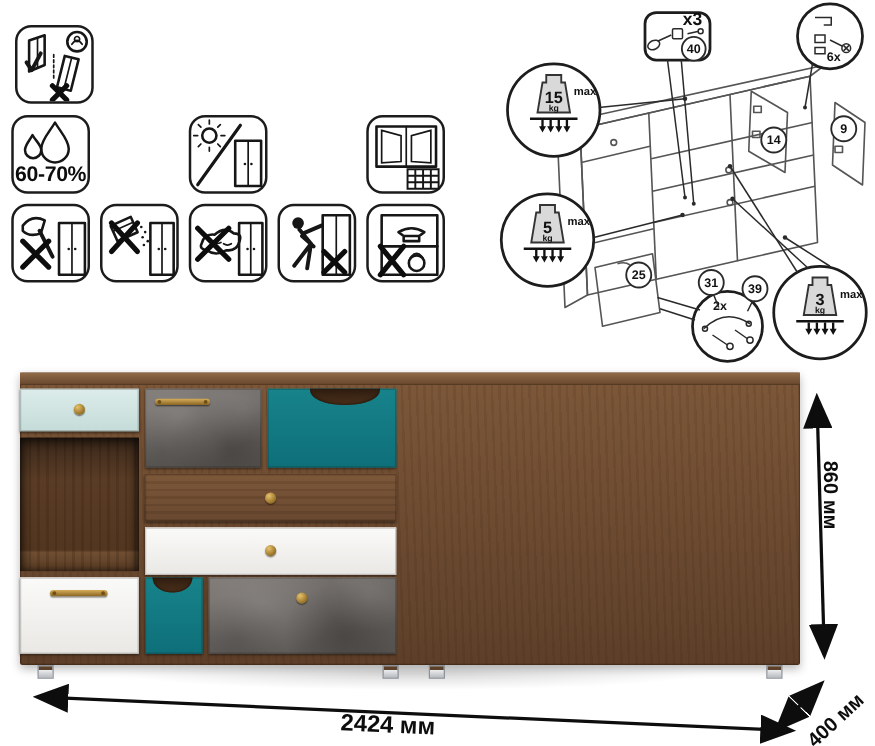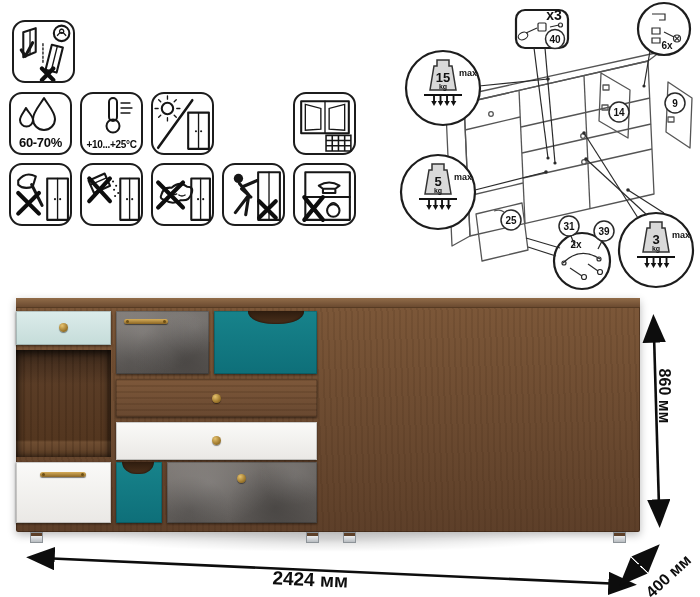--- a/index.html
+++ b/index.html
@@ -6,21 +6,21 @@
   #stage{position:relative;width:700px;height:597px;background:#fff;overflow:hidden;
          font-family:"Liberation Sans","DejaVu Sans",sans-serif;color:#111;}
   
   .icon-box{position:absolute;width:63px;height:63px;border:2.3px solid #1c1c1c;border-radius:13px;
             background:#fff;box-sizing:border-box;}
   .icon-box svg{display:block;position:absolute;left:1px;top:1px;}
   .ico{stroke:#161616;stroke-width:2;fill:none;stroke-linecap:round;stroke-linejoin:round;}
   .ico-thin{stroke:#161616;stroke-width:1.3;fill:none;stroke-linecap:round;}
   .ico-x{stroke:#0d0d0d;stroke-width:4;fill:none;stroke-linecap:round;}
   .icon-label{position:absolute;left:0;right:0;bottom:3px;text-align:center;font-weight:bold;
-              font-size:13px;color:#0d0d0d;letter-spacing:-0.3px;}
+              font-size:17px;color:#0d0d0d;letter-spacing:-0.3px;}
   .icon-label.small{font-size:10px;}
   .icon-label.top{top:2px;bottom:auto;text-align:left;left:6px;font-size:12px;}
   
   #assembly{position:absolute;left:398px;top:0;width:302px;height:295px;}
   .dline{stroke:#555;stroke-width:1.3;fill:none;stroke-linejoin:round;}
   .dlead{stroke:#2a2a2a;stroke-width:1.2;fill:none;}
   .balloon{stroke:#1d1d1d;stroke-width:2.2;fill:#fff;}
   .ccirc{stroke:#2a2a2a;stroke-width:1.5;fill:#fff;}
   .ctext{font:bold 10px "Liberation Sans",sans-serif;fill:#111;text-anchor:middle;}
   .wval{font:bold 13px "Liberation Sans",sans-serif;fill:#111;text-anchor:middle;}
@@ -95,28 +95,20 @@
   </div>
 
   <div class="icon-box" style="left:9px;top:92px">
     <svg width="58" height="40" viewBox="0 0 56 40">
       <path class="ico" d="M31 3 C27 10 20 17 20 24 a11 11 0 0 0 22 0 C42 17 35 10 31 3 Z"></path>
       <path class="ico" d="M13 13 C11 17 7 21 7 25 a6.5 6.5 0 0 0 13 0 C20 21 15 17 13 13 Z"></path>
     </svg>
     <div class="icon-label">60-70%</div>
   </div>
 
-  <div class="icon-box" style="left:80px;top:92px">
-    <svg width="58" height="40" viewBox="0 0 56 40">
-      <rect class="ico" x="25" y="3" width="8" height="23" rx="4"></rect>
-      <circle class="ico" cx="29" cy="31" r="6.5" fill="#8f8f8f"></circle>
-      <path class="ico-thin" d="M37 8 h9 M37 13 h11 M37 18 h9"></path>
-    </svg>
-    <div class="icon-label small">+10...+25°C</div>
-  </div>
 
   <div class="icon-box" style="left:151px;top:92px">
     <svg width="58" height="58" viewBox="0 0 56 56">
       <circle class="ico" cx="13" cy="13" r="5.5"></circle>
       <path class="ico-thin" d="M13 4 v-3 M13 22 v3 M4 13 h-3 M22 13 h3 M6.5 6.5 l-2 -2 M19.5 19.5 l2 2 M19.5 6.5 l2 -2 M6.5 19.5 l-2 2"></path>
       <line class="ico" style="stroke-width:2.4" x1="4" y1="51" x2="37" y2="5"></line>
       <rect class="ico" x="33" y="17" width="20" height="35"></rect>
         <line class="ico-thin" x1="43" y1="17" x2="43" y2="52"></line>
       <circle cx="40.5" cy="35" r="1" fill="#161616"></circle>
         <circle cx="45.5" cy="35" r="1" fill="#161616"></circle>

